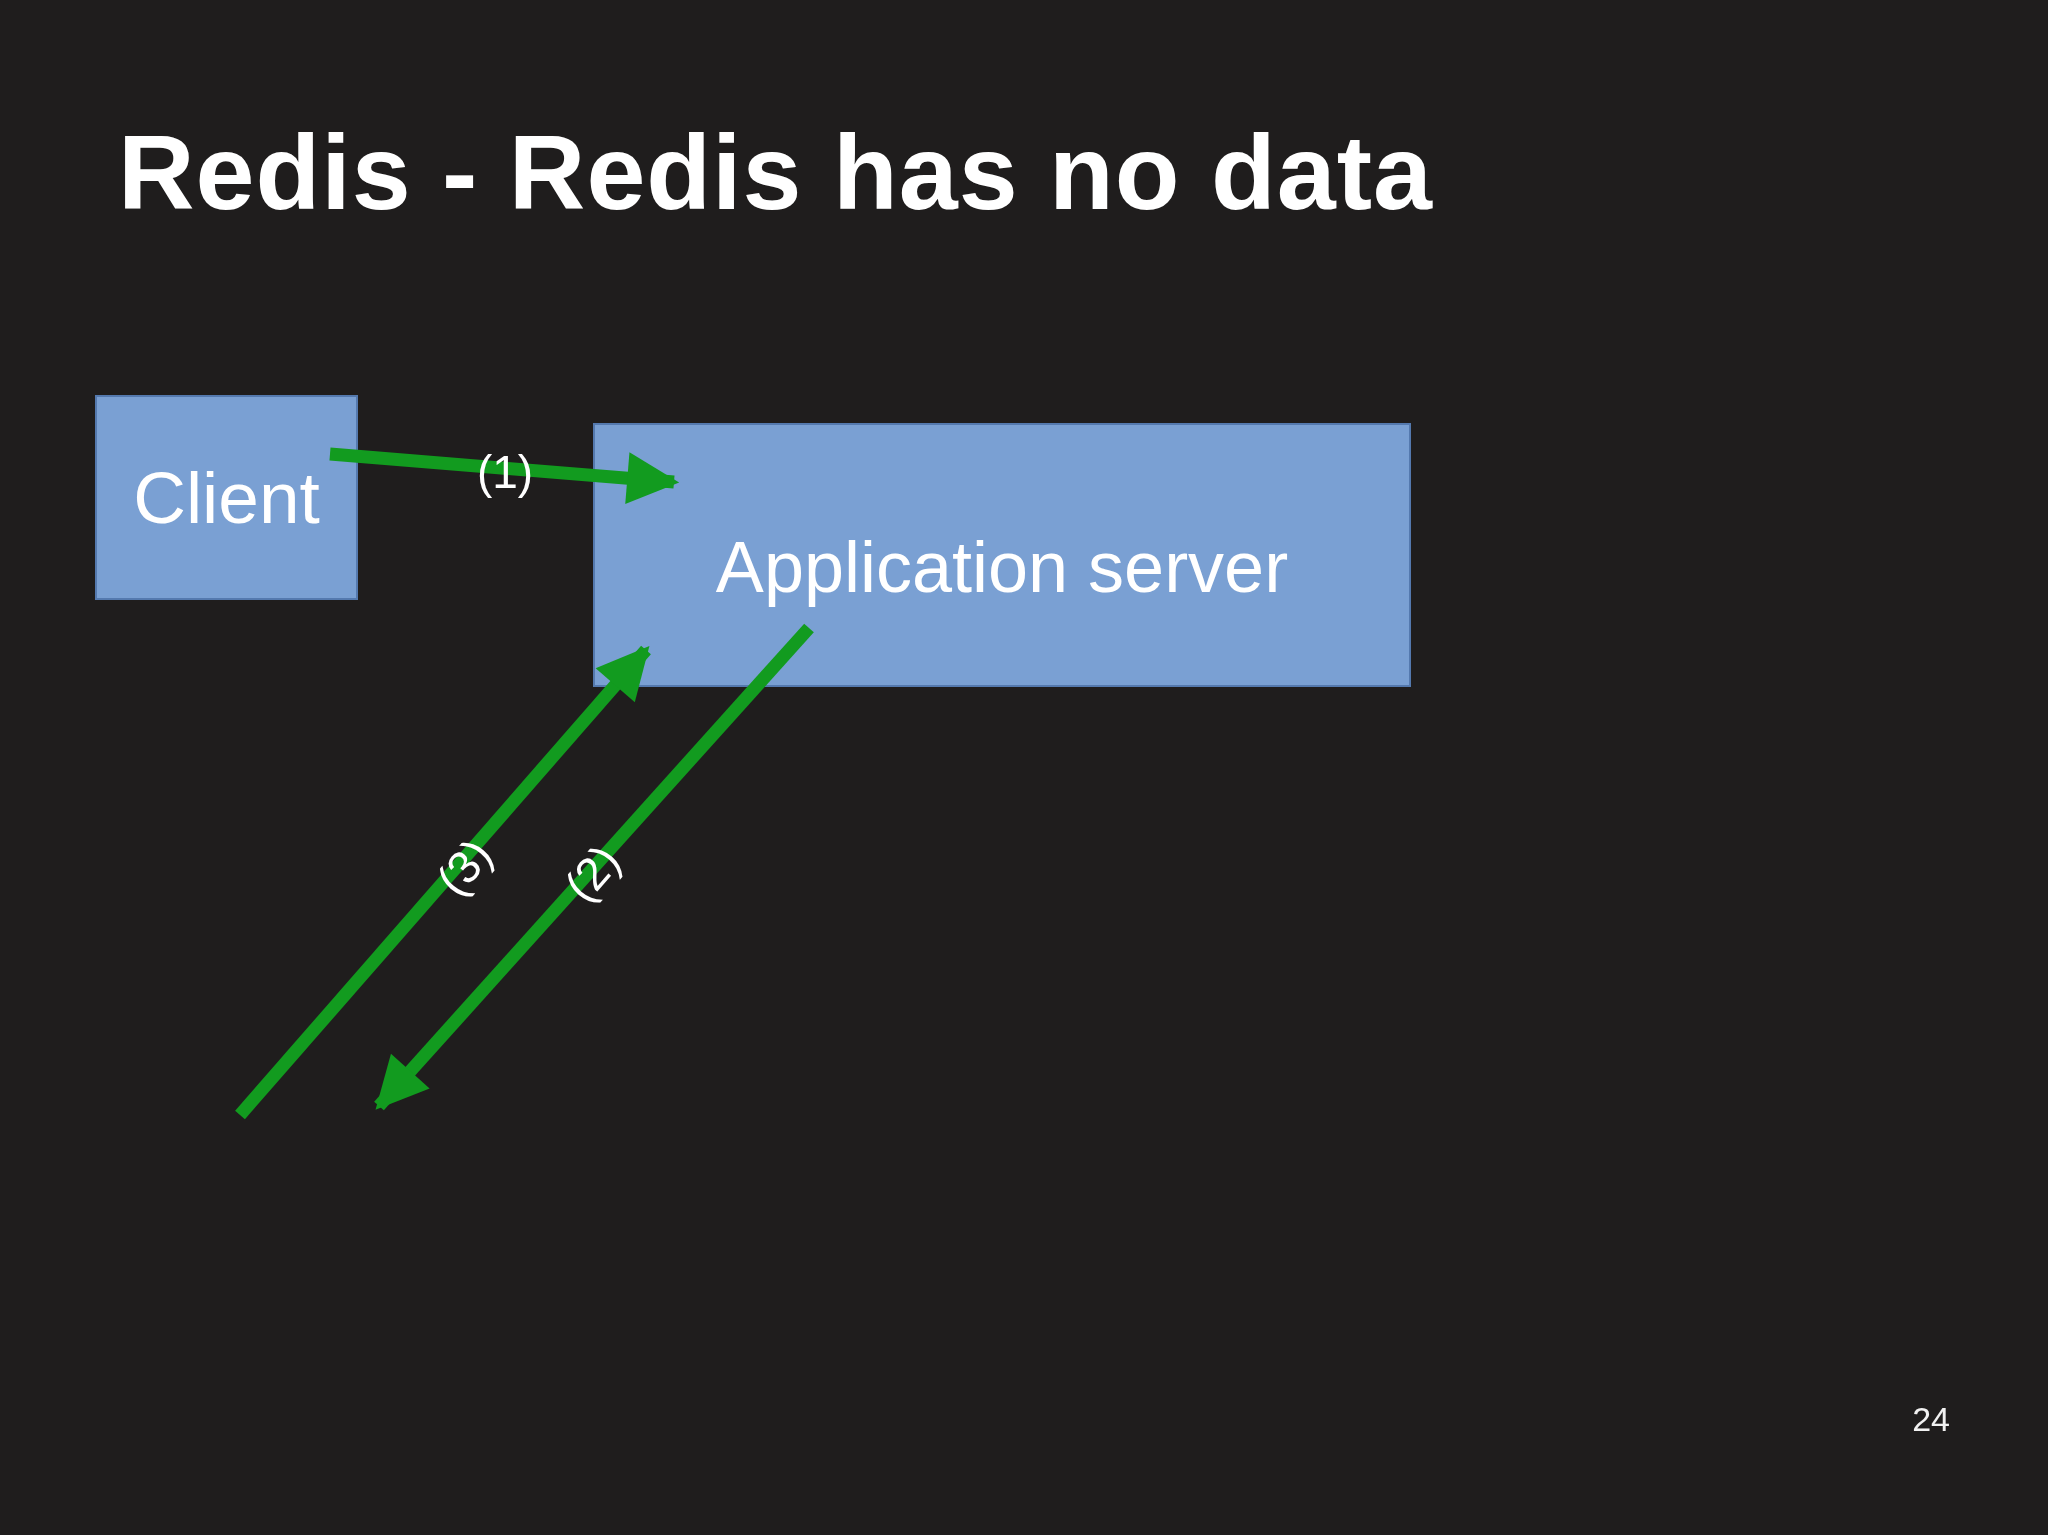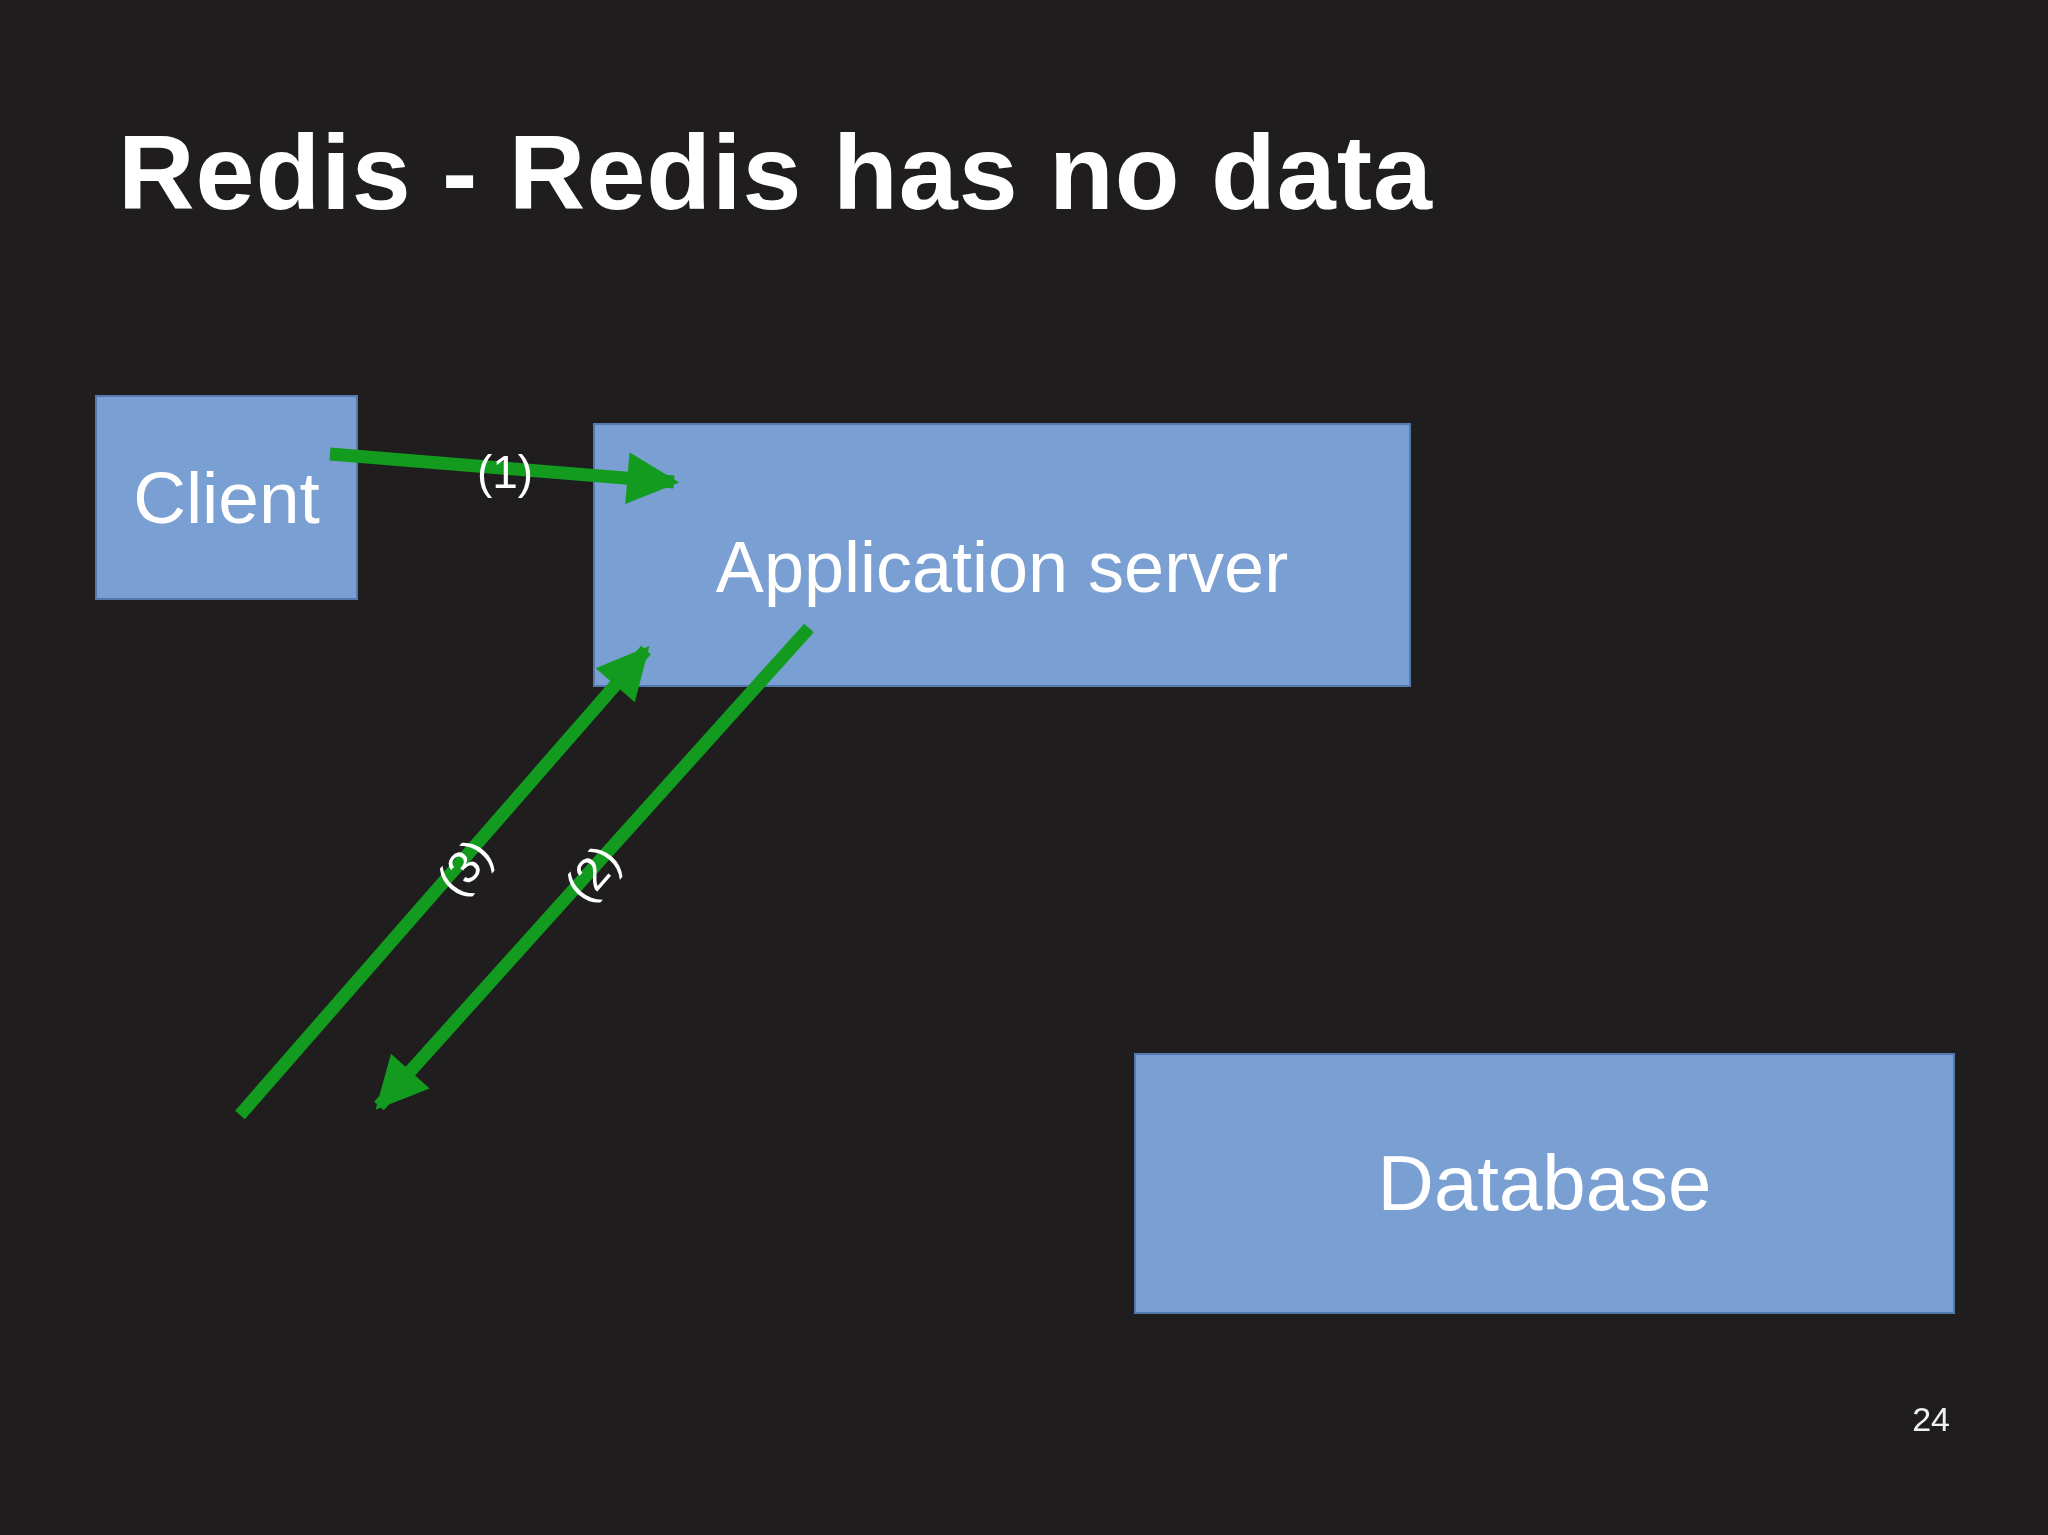--- a/index.html
+++ b/index.html
@@ -67,23 +67,20 @@
 
   <div class="node node-client">
     <span class="node-label">Client</span>
   </div>
 
   <div class="node node-appserver">
     <span class="node-label">Application server</span>
   </div>
 
 
-  <div class="node node-database">
-    <span class="node-label">Database</span>
-  </div>
 
   <svg class="arrows" width="2048" height="1535" viewBox="0 0 2048 1535">
     <defs>
       <marker id="ah" viewBox="0 0 10 10" refX="9" refY="5" markerWidth="4.6" markerHeight="4" orient="auto-start-reverse">
         <path d="M0,0 L10,5 L0,10 z" fill="#129b1f"></path>
       </marker>
     </defs>
     <line x1="330" y1="454" x2="674" y2="482" stroke="#129b1f" stroke-width="13" marker-end="url(#ah)"></line>
     <line x1="809" y1="628" x2="379" y2="1106" stroke="#129b1f" stroke-width="13" marker-end="url(#ah)"></line>
     <line x1="240" y1="1115" x2="646" y2="650" stroke="#129b1f" stroke-width="13" marker-end="url(#ah)"></line>

